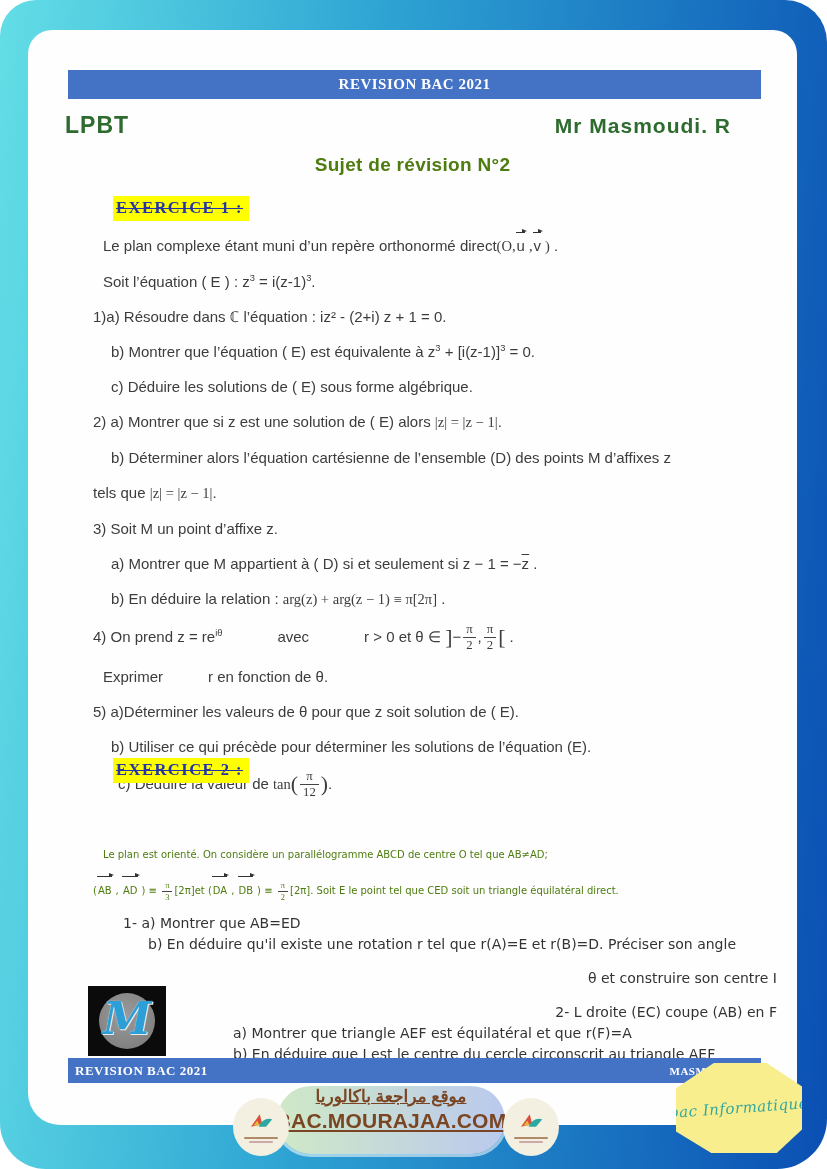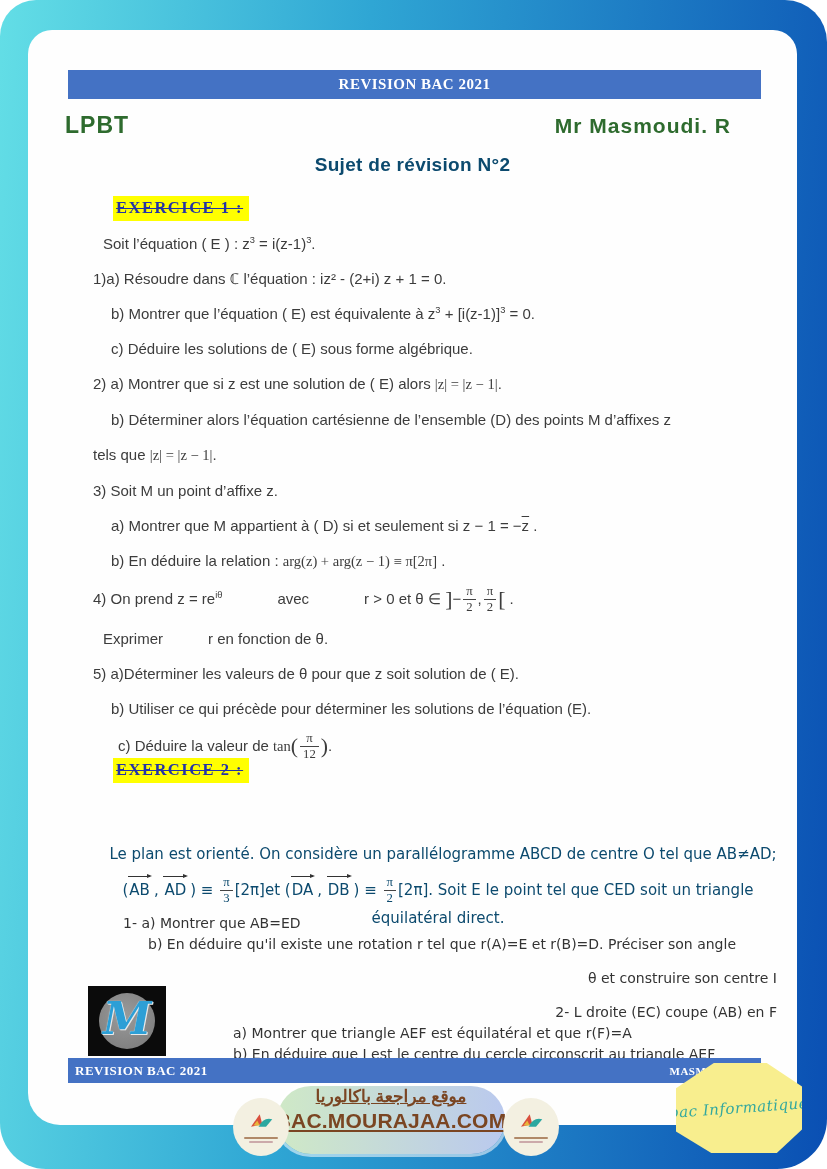--- a/index.html
+++ b/index.html
@@ -40,36 +40,36 @@
   }
   
   .header-row{
     position:absolute;left:37px;right:30px;top:82px;
     display:flex;justify-content:space-between;align-items:baseline;
   }
   .school{color:#2e6b2e;font-size:23px;font-weight:bold;letter-spacing:1px;}
   .teacher{color:#2e6b2e;font-size:21px;font-weight:bold;letter-spacing:1px;margin-right:36px;}
   .subject-title{
     position:absolute;left:0;right:0;top:124px;text-align:center;
-    color:#0c4a6e;font-size:19px;font-weight:bold;letter-spacing:.3px;
+    color:#4d7c0f;font-size:19px;font-weight:bold;letter-spacing:.3px;
   }
   
   .ex-title{
     display:inline-block;background:#ffff00;color:#2433a6;
     font-family:"Liberation Serif",serif;font-weight:bold;font-size:16.5px;
     letter-spacing:1.5px;padding:2px 6px 3px 3px;
     text-decoration:line-through;text-decoration-thickness:1px;margin-left:48px;
   }
   .ex1-title{position:absolute;left:37px;top:166px;}
   .ex2-title{position:absolute;left:37px;top:728px;}
   
   .ex1-body{position:absolute;left:65px;right:24px;top:202px;}
   .ex1-body .line{font-size:15px;color:#3c3c3c;line-height:23px;margin-bottom:12px;}
   .ex2-intro{position:absolute;left:65px;right:14px;top:812px;}
-  .ex2-intro .line{font-family:"DejaVu Sans",sans-serif;font-size:15px;color:#0c4a6e;line-height:25px;margin-bottom:9px;text-align:center;}
+  .ex2-intro .line{font-family:"DejaVu Sans",sans-serif;font-size:10px;color:#4d7c0f;line-height:25px;margin-bottom:9px;}
   .ex2-items{position:absolute;left:65px;right:20px;top:884px;}
   .ex2-items .line{font-family:"DejaVu Sans",sans-serif;font-size:14px;color:#333;line-height:18px;margin-bottom:3px;}
   .spaced{margin-top:16px;text-align:right;}
   
   .ind0{padding-left:0}.ind1{padding-left:10px}.ind2{padding-left:18px}.ind3{padding-left:25px}
   .ind4{padding-left:30px}.ind5{padding-left:55px}.ind6{padding-left:70px}.ind7{padding-left:110px}.ind8{padding-left:140px}
   
   sup{font-size:.62em;line-height:0;vertical-align:super;}
   .math{font-family:"Liberation Serif",serif;font-size:.97em;}
   .frac{display:inline-flex;flex-direction:column;align-items:center;vertical-align:middle;
@@ -148,20 +148,21 @@
     <span class="teacher">Mr Masmoudi. R</span>
   </div>
 
   <div class="subject-title">Sujet de révision N°2</div>
 
   <div class="ex1-title">
     <span class="ex-title">EXERCICE 1 :</span>
   </div>
 
   <div class="ex1-body">
+      <div class="line ind1">Le plan complexe étant muni d’un repère orthonormé direct<span class="math">(O,</span><span class="vec">u</span><span class="math">,</span><span class="vec">v</span><span class="math">)</span> .</div>
       <div class="line ind1">Soit l’équation ( E ) : z<sup>3</sup> = i(z-1)<sup>3</sup>.</div>
       <div class="line ind0">1)a) Résoudre dans ℂ l’équation : iz² - (2+i) z + 1 = 0.</div>
       <div class="line ind2">b) Montrer que l’équation ( E) est équivalente à z<sup>3</sup> + [i(z-1)]<sup>3</sup> = 0.</div>
       <div class="line ind2">c) Déduire les solutions de ( E) sous forme algébrique.</div>
       <div class="line ind0">2) a) Montrer que si z est une solution de ( E) alors <span class="math">|z| = |z − 1|</span>.</div>
       <div class="line ind2">b) Déterminer alors l’équation cartésienne de l’ensemble (D) des points M d’affixes z</div>
       <div class="line ind0">tels que <span class="math">|z| = |z − 1|</span>.</div>
       <div class="line ind0">3) Soit M un point d’affixe z.</div>
       <div class="line ind2">a) Montrer que  M appartient à ( D) si et seulement si  z − 1 = −<span class="bar">z</span> .</div>
       <div class="line ind2">b) En déduire la relation : <span class="math">arg(z) + arg(z − 1) ≡ π[2π]</span> .</div>

